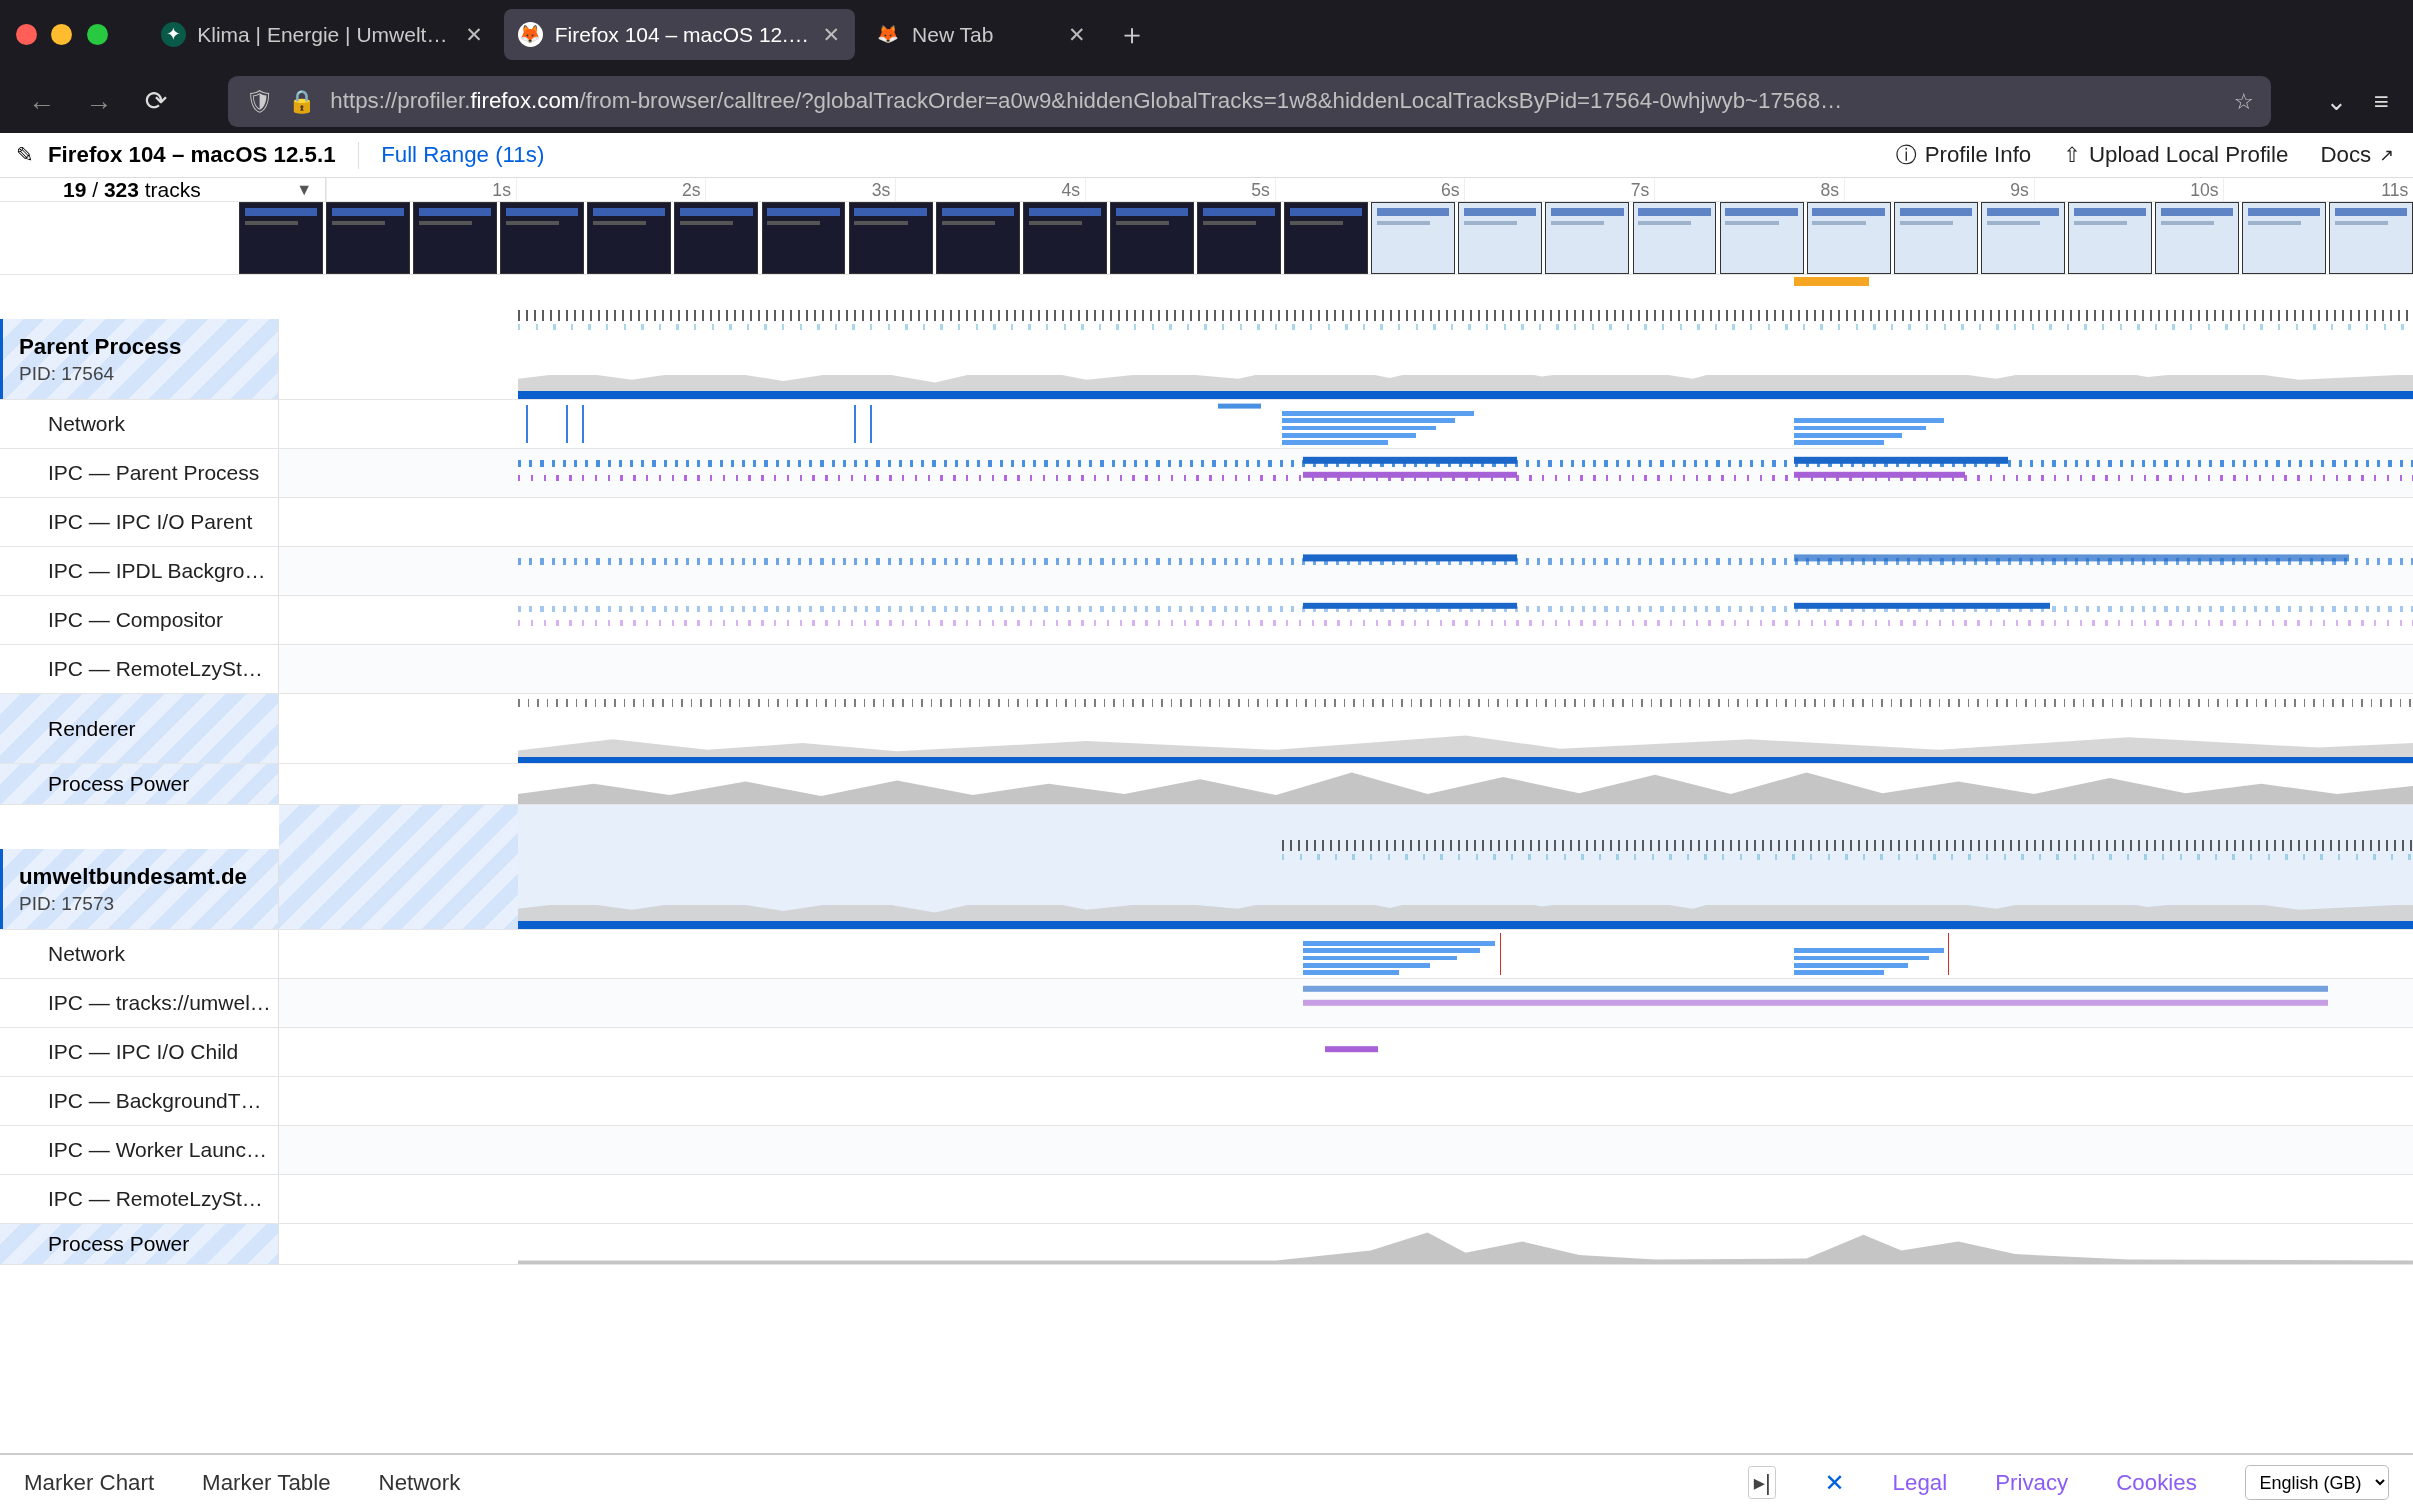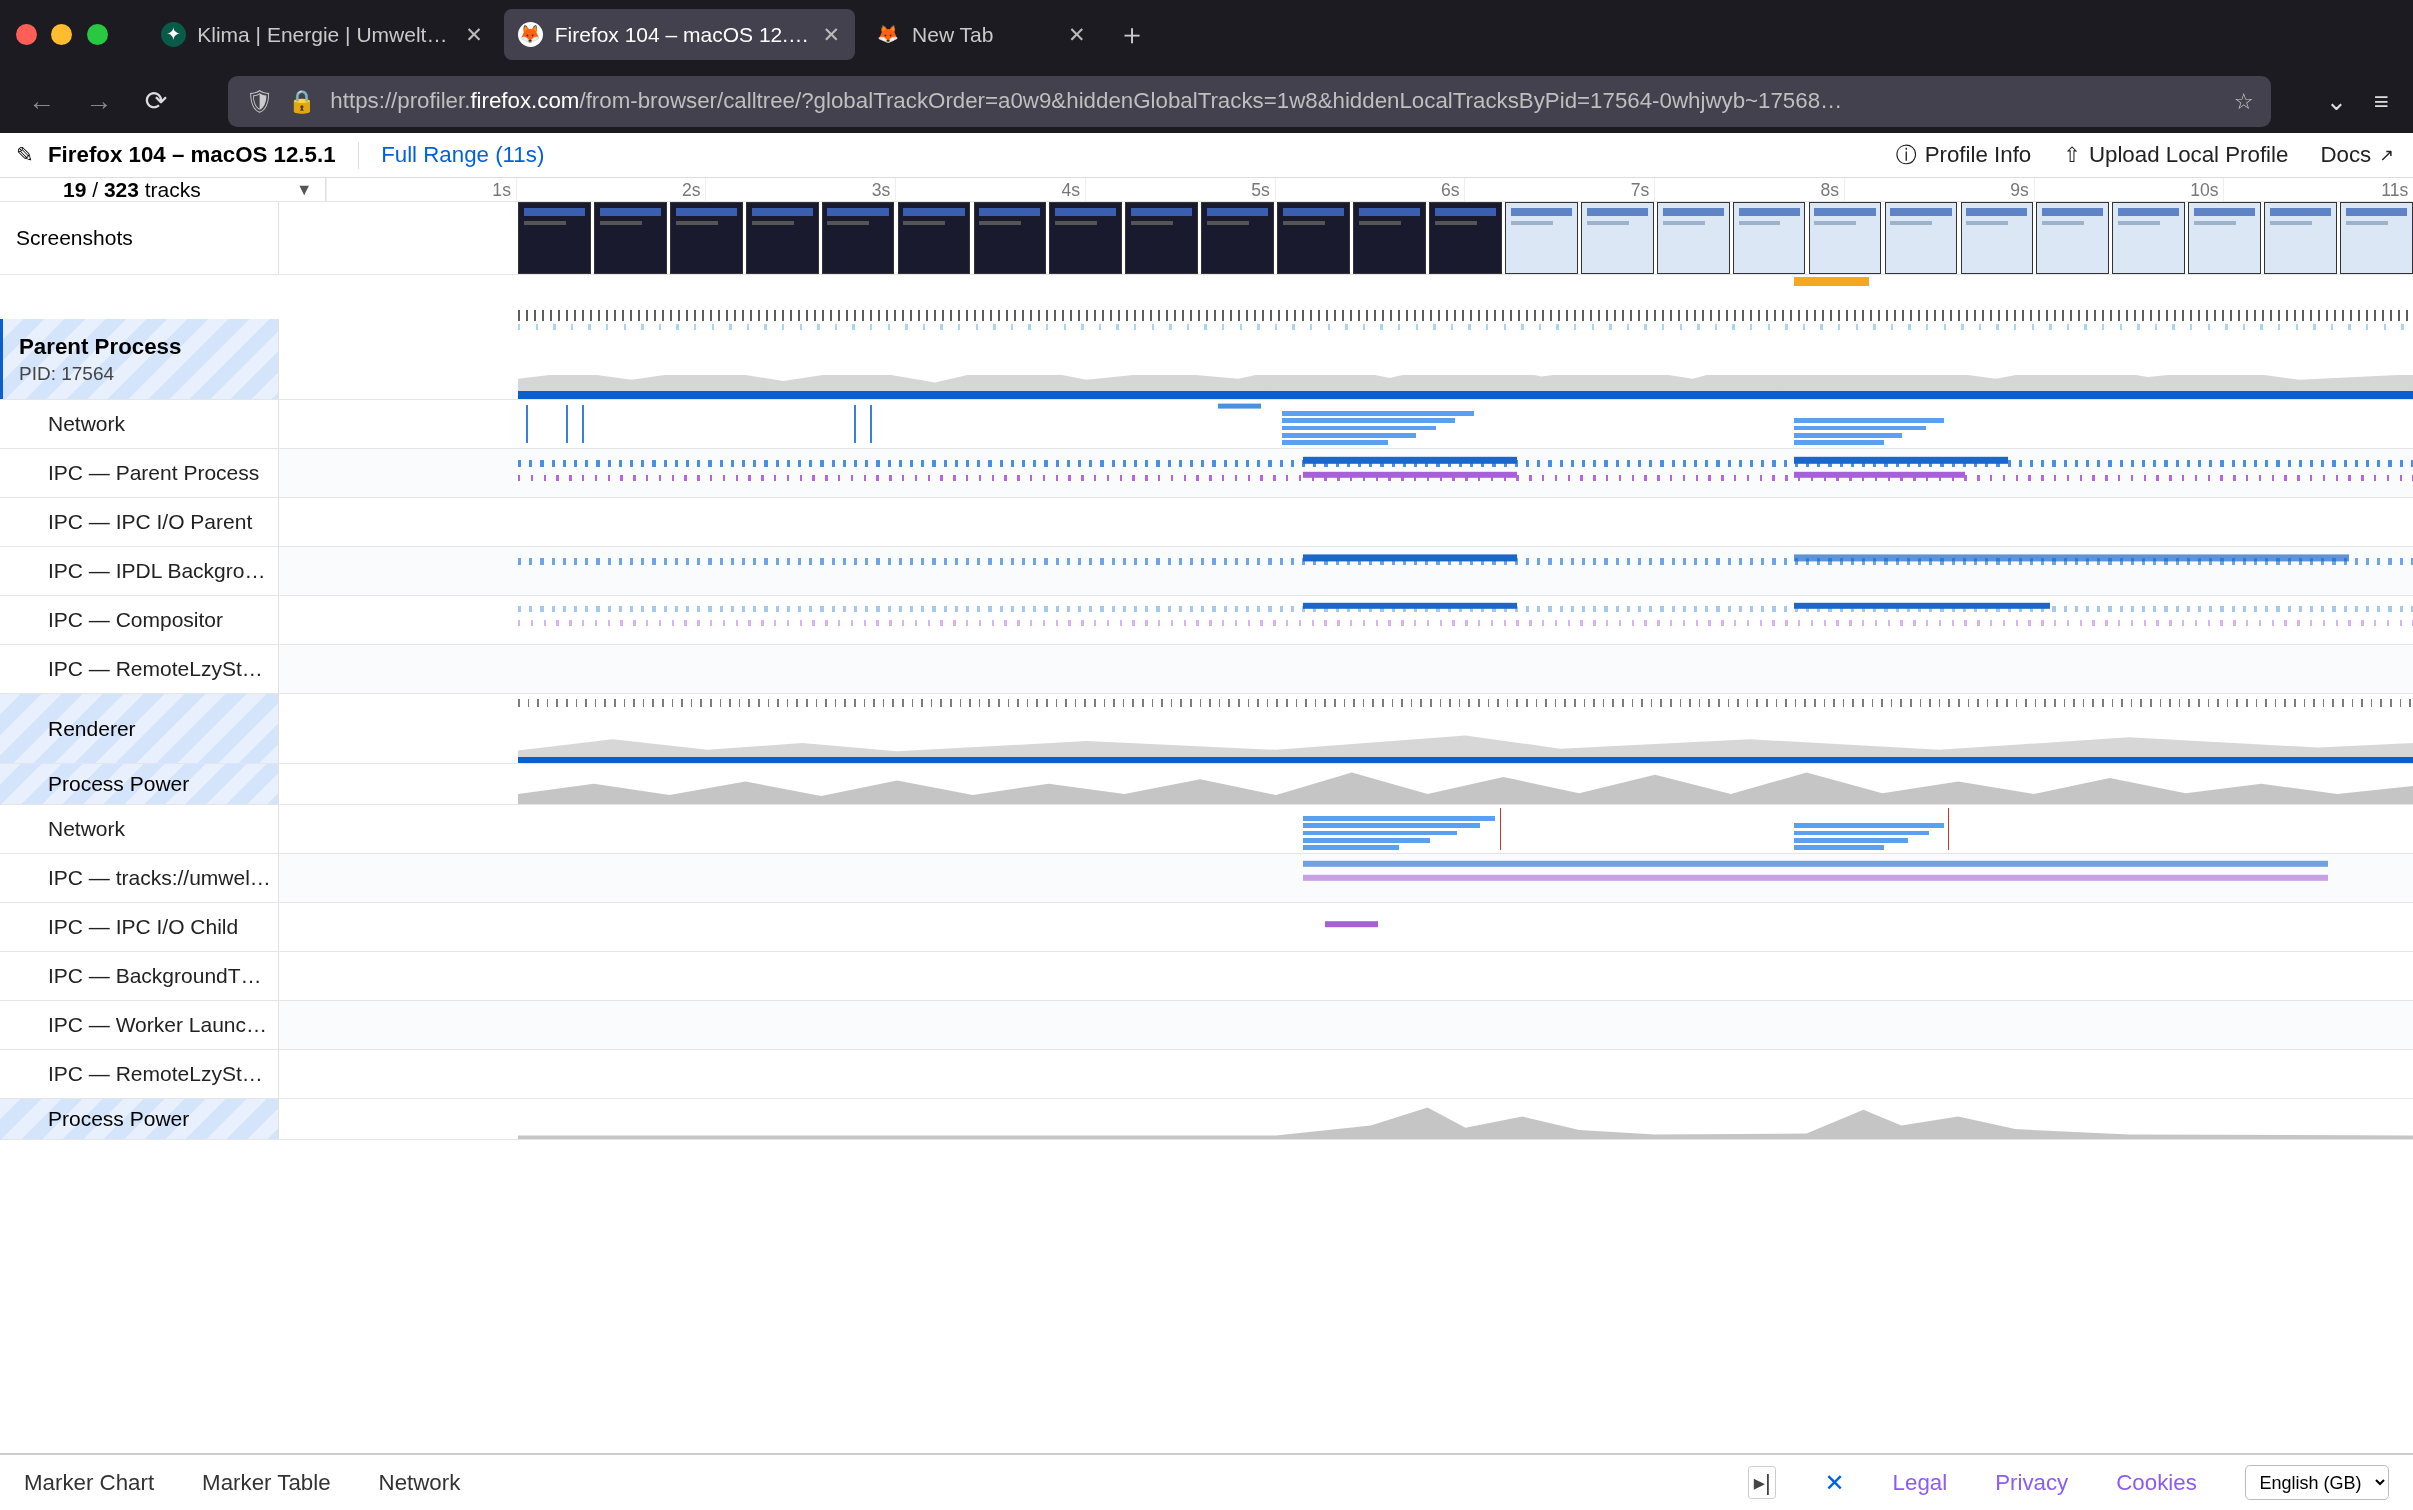--- a/index.html
+++ b/index.html
@@ -254,23 +254,20 @@
             <span>10s</span>
           </div>
         <div class="tick">
             <span>11s</span>
           </div>
       </div>
     </div>
   </div>
 
   <div class="row screenshots">
-    <div class="sidebar-cell">
-      <span>Screenshots</span>
-    </div>
     <div class="content-cell">
       <div class="thumbs">
         <div class="gap"></div>
         <div class="strip">
           <div class="thumb"></div>
             <div class="thumb"></div>
             <div class="thumb"></div>
             <div class="thumb"></div>
           <div class="thumb"></div>
             <div class="thumb"></div>
@@ -413,20 +410,35 @@
 
   <div class="row power">
     <div class="sidebar-cell">
         <span>Process Power</span>
       </div>
     <div class="content-cell">
         <div class="area"></div>
       </div>
   </div>
 
+  <div class="row process sel">
+    <div class="sidebar-cell">
+      <span class="pname">umweltbundesamt.de</span>
+      <span class="pid">PID: 17573</span>
+    </div>
+    <div class="content-cell">
+      <div class="hatch-sel"></div>
+      <div class="process-graph">
+        <div class="barcode" style="left:47%"></div>
+        <div class="barcode2" style="left:47%"></div>
+        <div class="area"></div>
+        <div class="bluebar"></div>
+      </div>
+    </div>
+  </div>
 
   <div class="row sub">
     <div class="sidebar-cell">
         <span>Network</span>
       </div>
     <div class="content-cell">
       <div class="track-net">
         <div class="bars" style="left:48%;width:9%">
             <div class="bar" style="width:100%"></div>
             <div class="bar" style="width:92%"></div>

